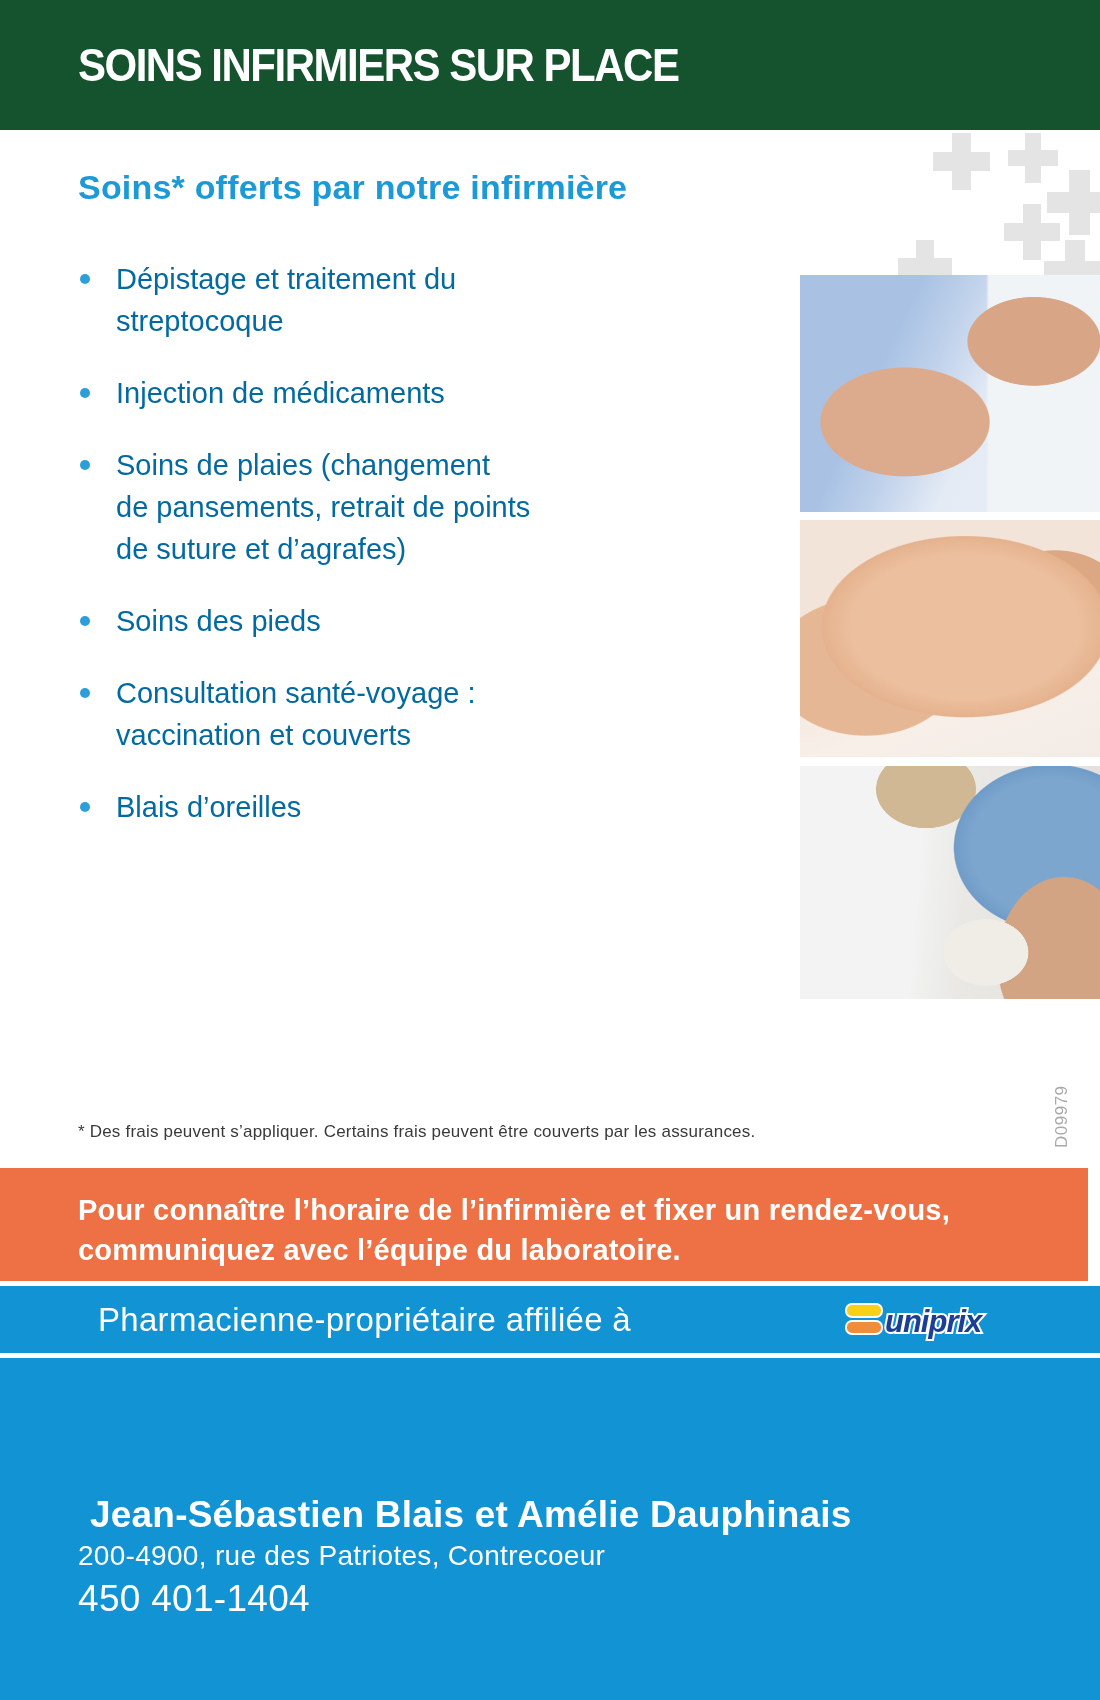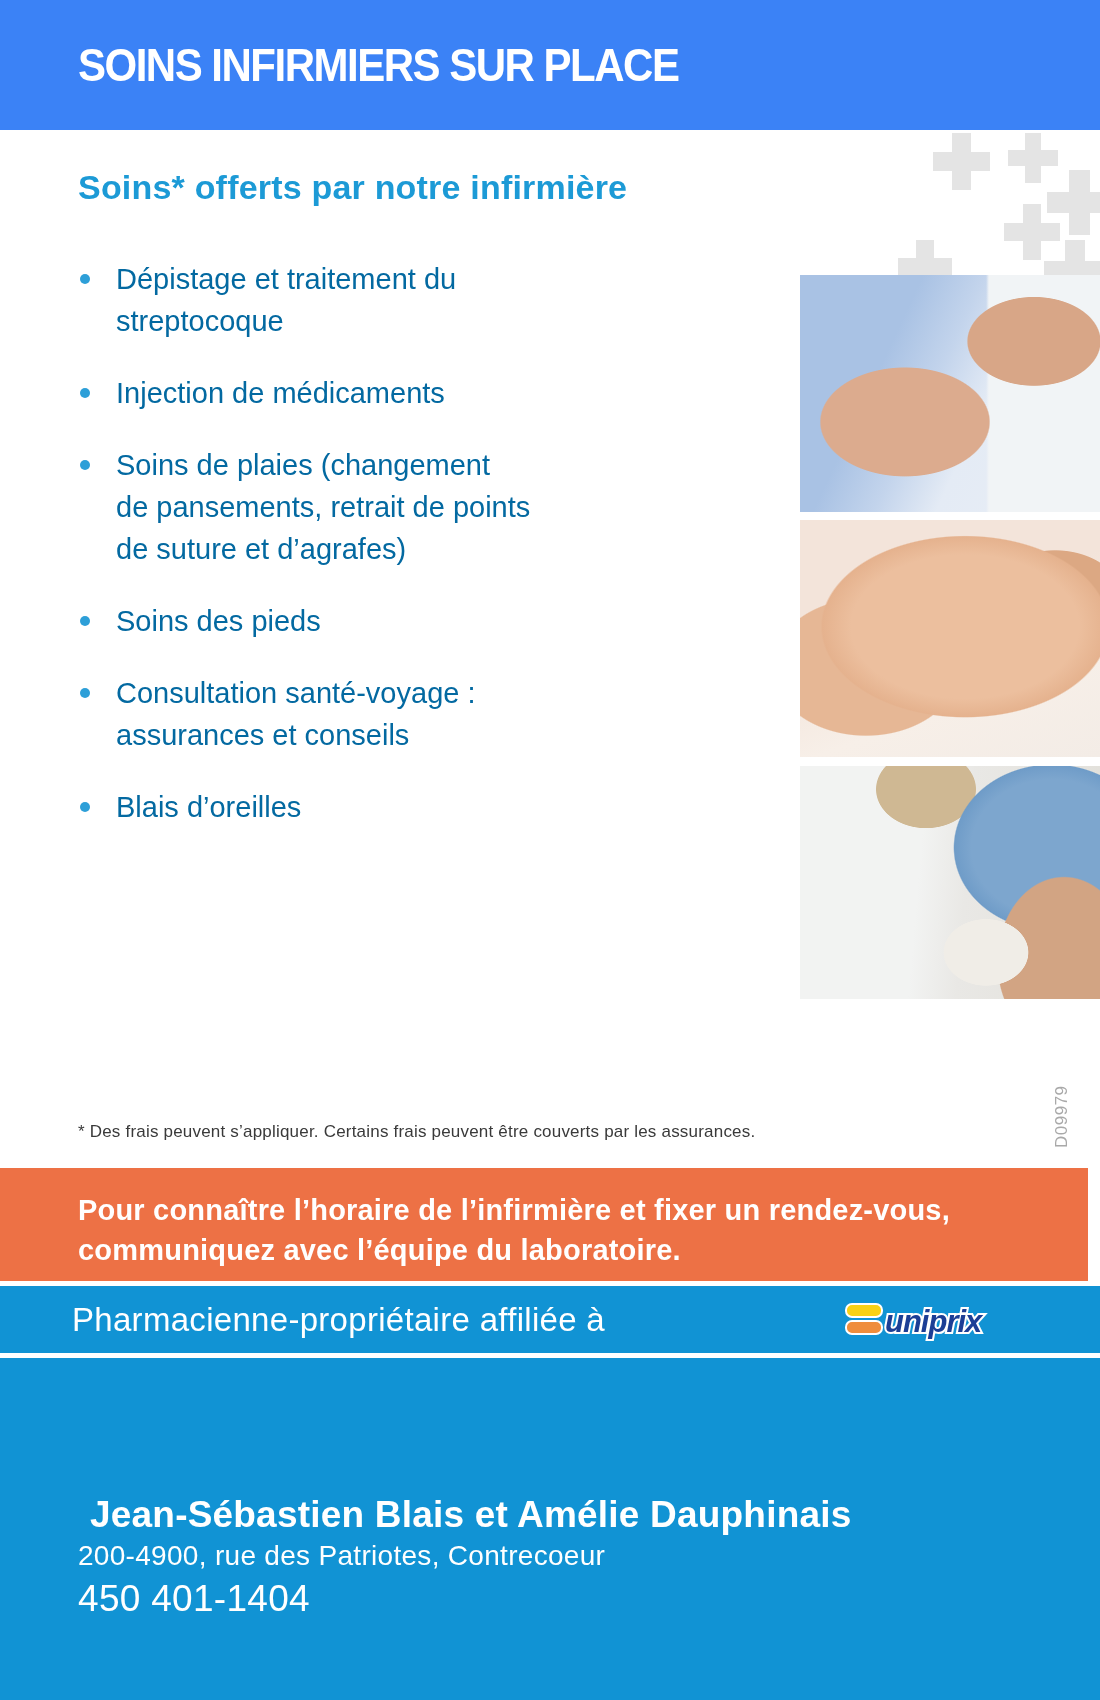--- a/index.html
+++ b/index.html
@@ -1,20 +1,20 @@
 <!DOCTYPE html>
 <html><head>
 <meta charset="utf-8">
 <style>
   html,body{margin:0;padding:0;background:#fff;}
   body{font-family:"Liberation Sans", sans-serif;}
   .page{position:relative;width:1100px;height:1700px;background:#ffffff;overflow:hidden;}
 
   
-  .banner-top{position:absolute;left:0;top:0;width:1100px;height:130px;background:#3b82f6;display:flex;align-items:center;}
+  .banner-top{position:absolute;left:0;top:0;width:1100px;height:130px;background:#14532d;display:flex;align-items:center;}
   .banner-top h1{margin:0 0 0 78px;color:#ffffff;font-size:42px;font-weight:700;letter-spacing:-1.5px;transform:scaleY(1.12);transform-origin:left center;white-space:nowrap;}
 
   
   .plus{position:absolute;}
   .plus::before,.plus::after{content:"";position:absolute;background:#e4e4e4;}
   .plus::before{left:34%;top:0;width:32%;height:100%;}
   .plus::after{left:0;top:34%;width:100%;height:32%;}
 
   
   .services-heading{position:absolute;left:78px;top:168px;margin:0;font-size:34px;font-weight:700;color:#1c9ad6;letter-spacing:0.2px;}
@@ -47,21 +47,21 @@
   
   .footnote{position:absolute;left:78px;top:1122px;margin:0;font-size:17px;color:#3a3a3a;letter-spacing:0.2px;}
   .doc-code{position:absolute;left:1052px;top:1078px;height:70px;writing-mode:vertical-rl;transform:rotate(180deg);font-size:17px;color:#a9a9a9;letter-spacing:0.5px;}
 
   
   .banner-orange{position:absolute;left:0;top:1168px;width:1088px;height:113px;background:#ed7145;}
   .banner-orange p{margin:22px 0 0 78px;font-size:29px;line-height:40px;font-weight:700;color:#ffffff;white-space:pre-line;letter-spacing:0.2px;}
 
   
   .strip-affiliation{position:absolute;left:0;top:1286px;width:1100px;height:67px;background:#1193d4;display:flex;align-items:center;}
-  .strip-affiliation .label{margin-left:72px;font-size:33px;font-weight:400;color:#ffffff;letter-spacing:0.3px;}
+  .strip-affiliation .label{margin-left:98px;font-size:33px;font-weight:400;color:#ffffff;letter-spacing:0.3px;}
   .uniprix-logo{position:absolute;left:845px;top:13px;width:175px;height:42px;}
 
   
   .footer{position:absolute;left:0;top:1358px;width:1100px;height:342px;background:#1193d4;color:#ffffff;}
   .footer .owners{position:absolute;left:78px;top:124px;margin:12px;font-size:37px;font-weight:700;letter-spacing:0.2px;}
   .footer .address{position:absolute;left:78px;top:182px;margin:0;font-size:28px;font-weight:400;letter-spacing:0.3px;}
   .footer .phone{position:absolute;left:78px;top:220px;margin:0;font-size:37px;font-weight:400;letter-spacing:0.3px;}
 </style>
 </head>
 <body>
@@ -82,21 +82,21 @@
   <h2 class="services-heading">Soins* offerts par notre infirmière</h2>
   <ul class="services">
     <li>Dépistage et traitement du
 streptocoque</li>
     <li>Injection de médicaments</li>
     <li>Soins de plaies (changement
 de pansements, retrait de points
 de suture et d’agrafes)</li>
     <li>Soins des pieds</li>
     <li>Consultation santé-voyage :
-assurances et conseils</li>
+vaccination et couverts</li>
     <li>Blais d’oreilles</li>
   </ul>
 
   <div class="photo photo-1"></div>
   <div class="photo photo-2"></div>
   <div class="photo photo-3"></div>
 
   <p class="footnote">* Des frais peuvent s’appliquer. Certains frais peuvent être couverts par les assurances.</p>
   <div class="doc-code">D09979</div>
 

